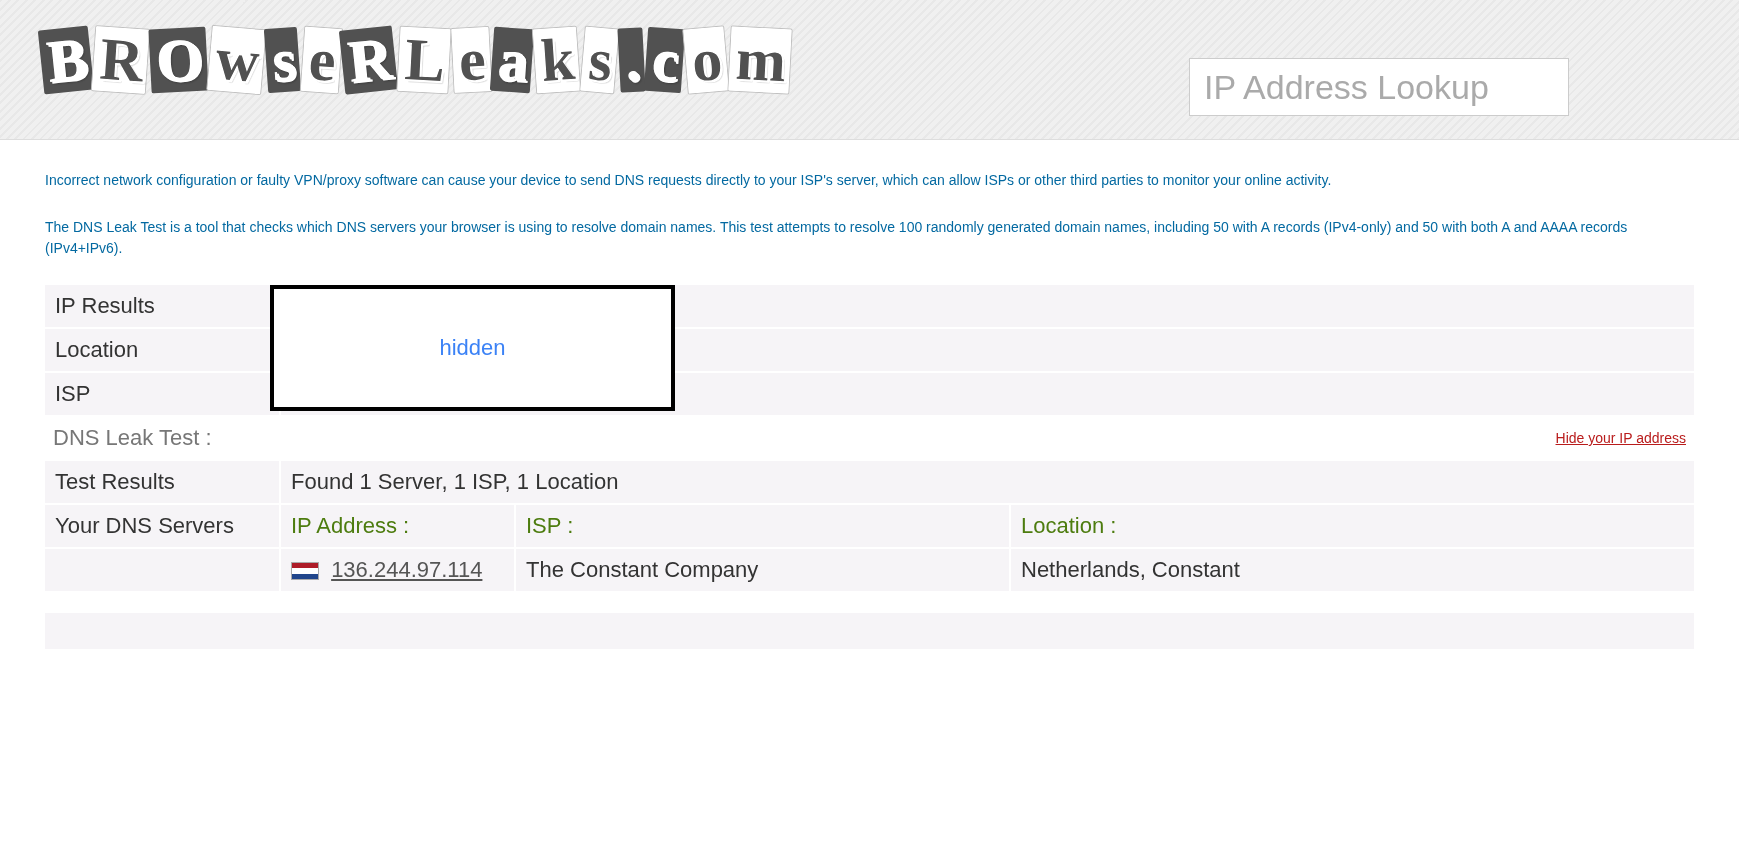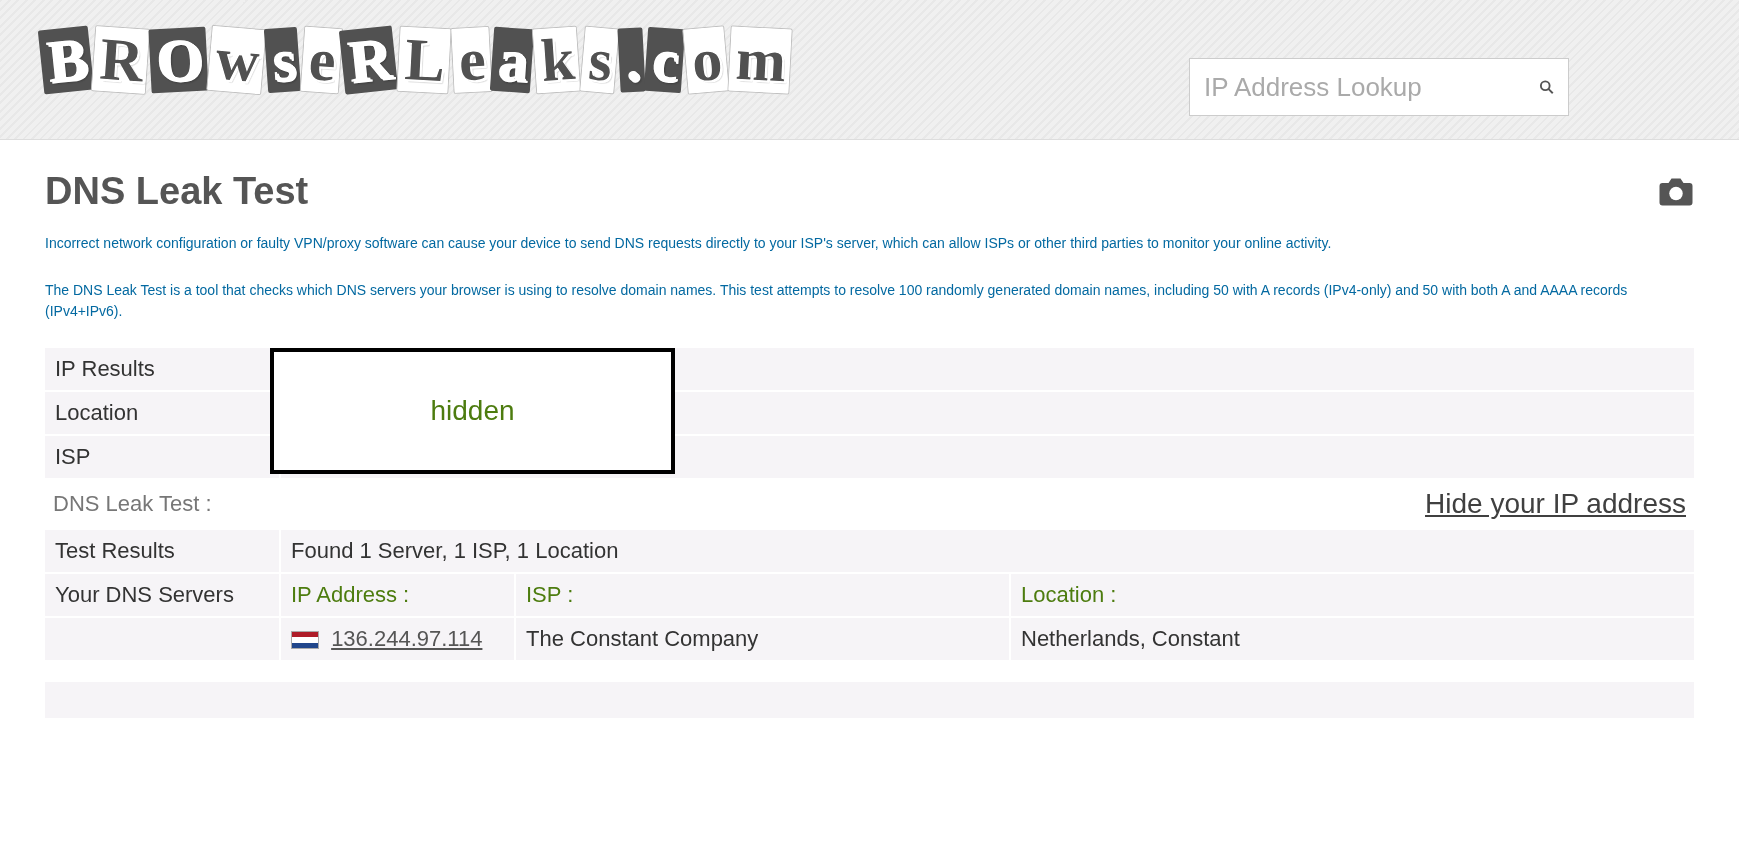--- a/index.html
+++ b/index.html
@@ -56,21 +56,21 @@
     height: 58px;
     background: #fff;
     border: 1px solid #ccc;
     display: flex;
     align-items: center;
     padding: 0 14px;
   }
   .search-wrap input {
     border: none;
     outline: none;
-    font-size: 26px;
+    font-size: 34px;
     color: #999;
     flex: 1;
     background: transparent;
   }
   .search-wrap input::placeholder { color: #aaa; }
   .search-icon {
     width: 30px;
     height: 30px;
     stroke: #555;
     fill: none;
@@ -101,23 +101,23 @@
     font-size: 22px;
     color:#777;
     padding: 10px 8px;
   }
   .section-header.flex {
     display: flex;
     justify-content: space-between;
     align-items: center;
   }
   .hide-link {
-    color:#404040;
+    color:#b91c1c;
     text-decoration: underline;
-    font-size: 28px;
+    font-size: 14px;
   }
   table.info {
     width: 100%;
     border-collapse: collapse;
     font-size: 22px;
   }
   table.info tr { background:#f6f4f7; }
   table.info tr + tr td { border-top: 2px solid #fff; }
   table.info td {
     padding: 8px 10px;
@@ -126,22 +126,22 @@
   }
   table.info td:last-child { border-right:none; }
   td.label-col { width: 235px; color:#333; }
   .hidden-box {
     position: absolute;
     border: 4px solid #000;
     background: #fff;
     display:flex;
     align-items:center;
     justify-content:center;
-    font-size: 28px;
-    color:#4d7c0f;
+    font-size: 22px;
+    color:#3b82f6;
     pointer-events:none;
   }
   .sub-header-cell { color:#4d7c0f; }
   .flag {
     display:inline-block;
     width:28px; height:18px;
     vertical-align:middle;
     margin-right:6px;
     position:relative;
     border:1px solid #aaa;
@@ -173,27 +173,20 @@
     <input type="text" placeholder="IP Address Lookup" style="">
     <svg class="search-icon" viewBox="0 0 24 24">
       <circle cx="10" cy="10" r="7"></circle>
       <line x1="15" y1="15" x2="22" y2="22"></line>
     </svg>
   </div>
 </div>
 
 <div class="content">
 
-  <div class="title-row">
-    <h1>DNS Leak Test</h1>
-    <svg class="camera-icon" viewBox="0 0 24 20">
-      <path fill="#555" d="M3 4h4l2-3h6l2 3h4a2 2 0 0 1 2 2v11a2 2 0 0 1-2 2H3a2 2 0 0 1-2-2V6a2 2 0 0 1 2-2z"></path>
-      <circle cx="12" cy="11" r="4.5" fill="#fff"></circle>
-    </svg>
-  </div>
 
   <div class="intro">
     <p>Incorrect network configuration or faulty VPN/proxy software can cause your device to send DNS requests directly to your ISP's server, which can allow ISPs or other third parties to monitor your online activity.</p>
     <p>The DNS Leak Test is a tool that checks which DNS servers your browser is using to resolve domain names. This test attempts to resolve 100 randomly generated domain names, including 50 with A records (IPv4-only) and 50 with both A and AAAA records (IPv4+IPv6).</p>
   </div>
 
 
   <div style="position:relative;">
     <table class="info">
       <tbody>

